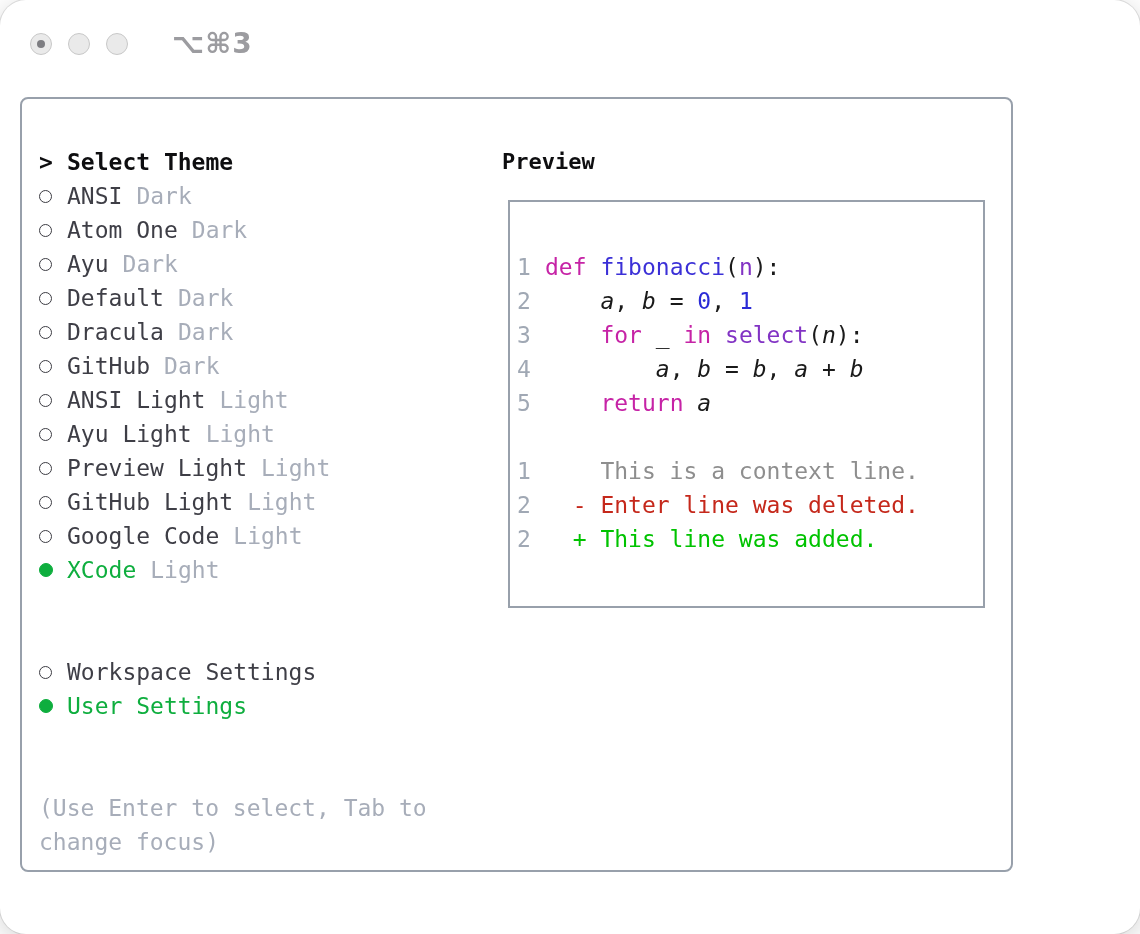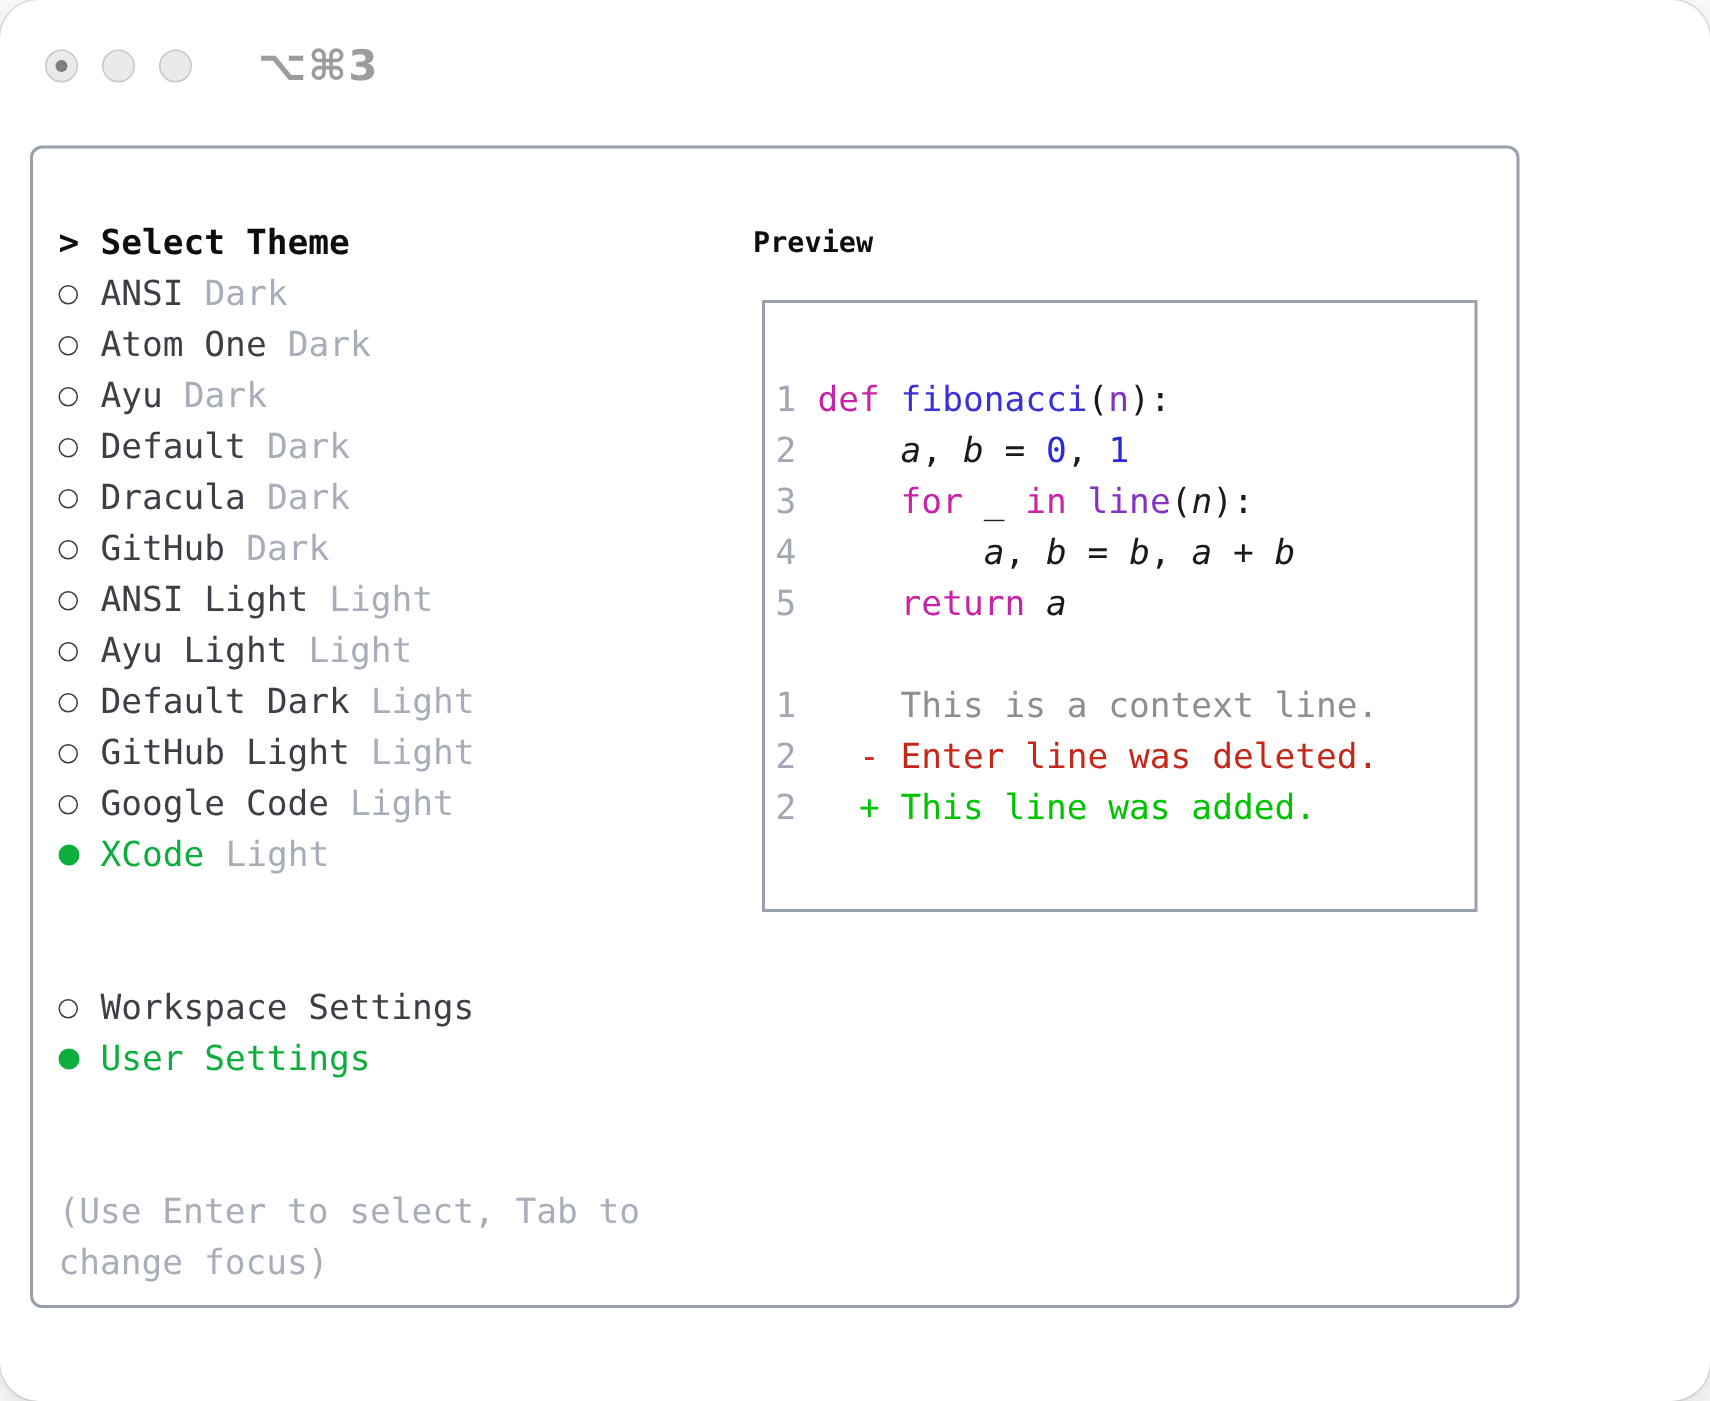--- a/index.html
+++ b/index.html
@@ -27,21 +27,21 @@
   .list-title{font-weight:bold;color:var(--dark,#0E0E10);}
   .radio{width:13px;height:13px;border:1.5px solid #3C3C43;border-radius:50%;box-sizing:border-box;}
   .selected .radio{width:14px;height:14px;background:var(--green,#0EAE3E);border-color:var(--green,#0EAE3E);}
   .selected .iname{color:var(--green,#0EAE3E);}
   .itag{color:var(--tag,#A7ADB9);margin-left:14px;}
   .apply-title{color:var(--dark,#0E0E10);}
   .spacer{height:68px;}
   .hint{color:var(--tag,#A7ADB9);line-height:34px;width:424px;}
   
   .preview-title{position:absolute;left:480px;top:46px;height:34px;line-height:34px;
-      font-size:19px;font-weight:bold;color:var(--dark,#0E0E10);}
+      font-size:22px;font-weight:bold;color:var(--dark,#0E0E10);}
   .preview-box{position:absolute;left:486px;top:101px;width:459px;height:356px;
       border:2px solid var(--border,#9BA3AE);padding:48px 7px 0 7px;}
   .cline,.dline{display:flex;align-items:center;height:34px;font-size:23px;}
   .ln{width:28px;flex:none;color:var(--linenum,#A0A8B4);}
   .code,.dtext{white-space:pre;}
   .tk-k{color:var(--keyword,#C623A6);margin-top:40px;}
   .tk-f{color:var(--func,#3B30D7);}
   .tk-n{color:var(--number,#2B2BD6);}
   .tk-b{color:var(--builtin,#8233C4);}
   .tk-v{color:var(--plain,#1A1A1A);font-style:italic;}
@@ -127,21 +127,21 @@
             <span class="marker">
               <span class="radio"></span>
             </span>
             <span class="iname">Ayu Light</span>
             <span class="itag">Light</span>
           </div>
           <div class="row">
             <span class="marker">
               <span class="radio"></span>
             </span>
-            <span class="iname">Default Dark</span>
+            <span class="iname">Preview Light</span>
             <span class="itag">Light</span>
           </div>
           <div class="row">
             <span class="marker">
               <span class="radio"></span>
             </span>
             <span class="iname">GitHub Light</span>
             <span class="itag">Light</span>
           </div>
           <div class="row">
@@ -190,21 +190,21 @@
           <div class="cline">
             <span class="ln">1</span>
             <span class="code"><span class="tk-k">def</span><span class="tk-p"> </span><span class="tk-f">fibonacci</span><span class="tk-p">(</span><span class="tk-b">n</span><span class="tk-p">):</span></span>
           </div>
           <div class="cline">
             <span class="ln">2</span>
             <span class="code"><span class="tk-p">    </span><span class="tk-v">a</span><span class="tk-p">, </span><span class="tk-v">b</span><span class="tk-p"> = </span><span class="tk-n">0</span><span class="tk-p">, </span><span class="tk-n">1</span></span>
           </div>
           <div class="cline">
             <span class="ln">3</span>
-            <span class="code"><span class="tk-p">    </span><span class="tk-k">for</span><span class="tk-p"> _ </span><span class="tk-k">in</span><span class="tk-p"> </span><span class="tk-b">line</span><span class="tk-p">(</span><span class="tk-v">n</span><span class="tk-p">):</span></span>
+            <span class="code"><span class="tk-p">    </span><span class="tk-k">for</span><span class="tk-p"> _ </span><span class="tk-k">in</span><span class="tk-p"> </span><span class="tk-b">select</span><span class="tk-p">(</span><span class="tk-v">n</span><span class="tk-p">):</span></span>
           </div>
           <div class="cline">
             <span class="ln">4</span>
             <span class="code"><span class="tk-p">        </span><span class="tk-v">a</span><span class="tk-p">, </span><span class="tk-v">b</span><span class="tk-p"> = </span><span class="tk-v">b</span><span class="tk-p">, </span><span class="tk-v">a</span><span class="tk-p"> + </span><span class="tk-v">b</span></span>
           </div>
           <div class="cline">
             <span class="ln">5</span>
             <span class="code"><span class="tk-p">    </span><span class="tk-k">return</span><span class="tk-p"> </span><span class="tk-v">a</span></span>
           </div>
         </div>

